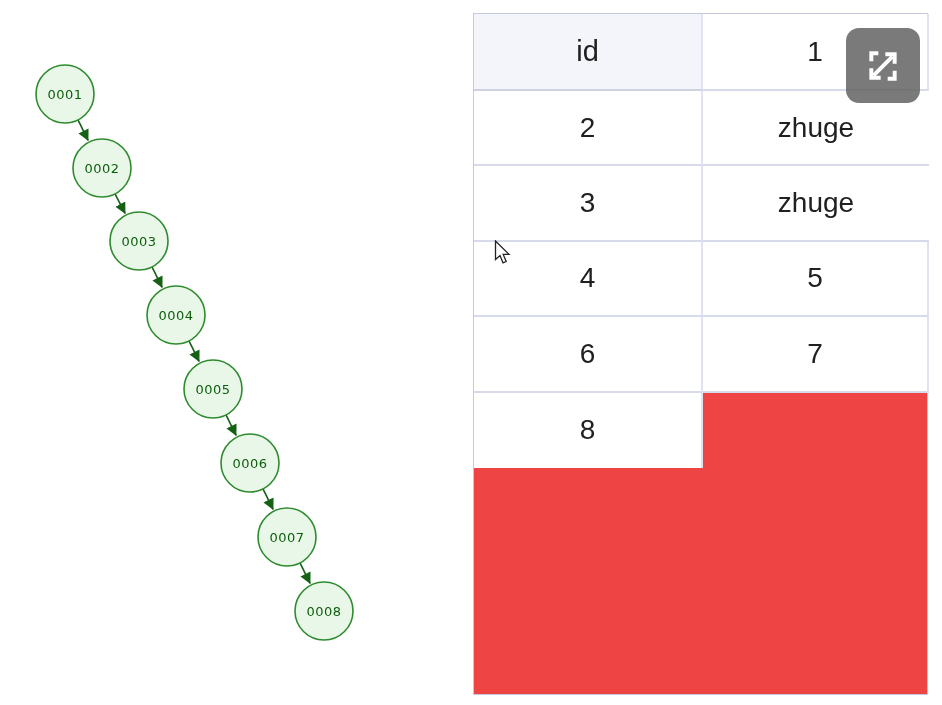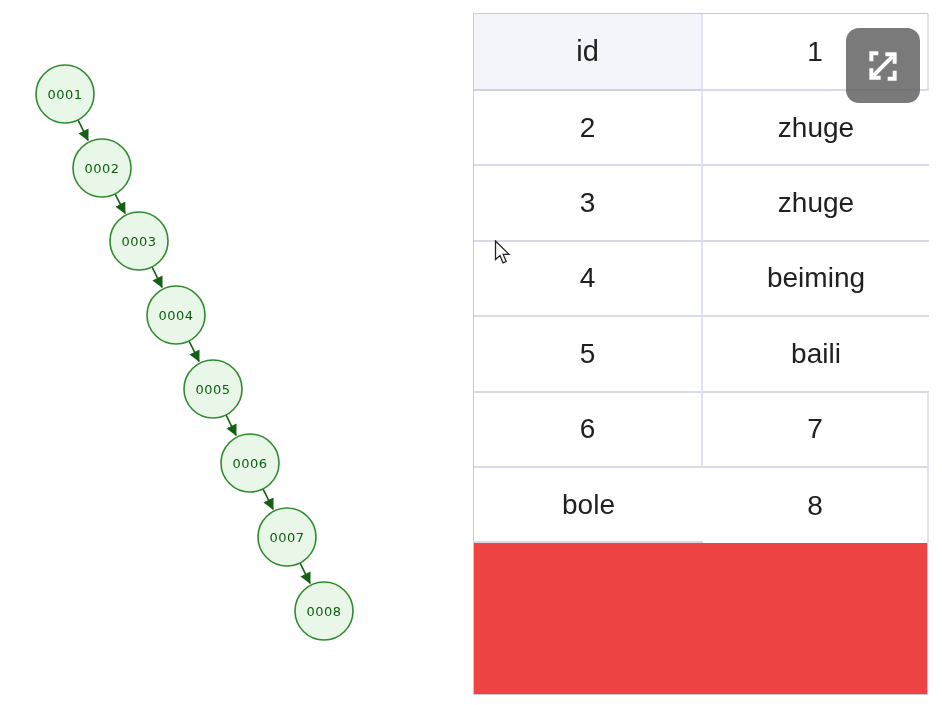--- a/index.html
+++ b/index.html
@@ -170,29 +170,26 @@
 
     <div class="td col-first">1</div>
 
     <div class="td col-first">2</div>
     <div class="td">zhuge</div>
 
     <div class="td col-first">3</div>
     <div class="td">zhuge</div>
 
     <div class="td col-first">4</div>
-    <div class="td">beiming</div>
 
     <div class="td col-first">5</div>
-    <div class="td">baili</div>
 
     <div class="td col-first">6</div>
 
     <div class="td col-first">7</div>
-    <div class="td">bole</div>
 
     <div class="td col-first row-last">8</div>
   </div>
 
   <button id="fullscreen-btn">
     <svg width="42" height="42" viewBox="0 0 36 36" fill="none" stroke="#ffffff" stroke-width="3.4" stroke-linecap="butt" stroke-linejoin="miter">
       <path d="M14 7 H8 V14"></path>
       <path d="M22 29 H28 V22"></path>
       <path d="M10 26 L26 10"></path>
       <path d="M20 8 H28 V16"></path>

